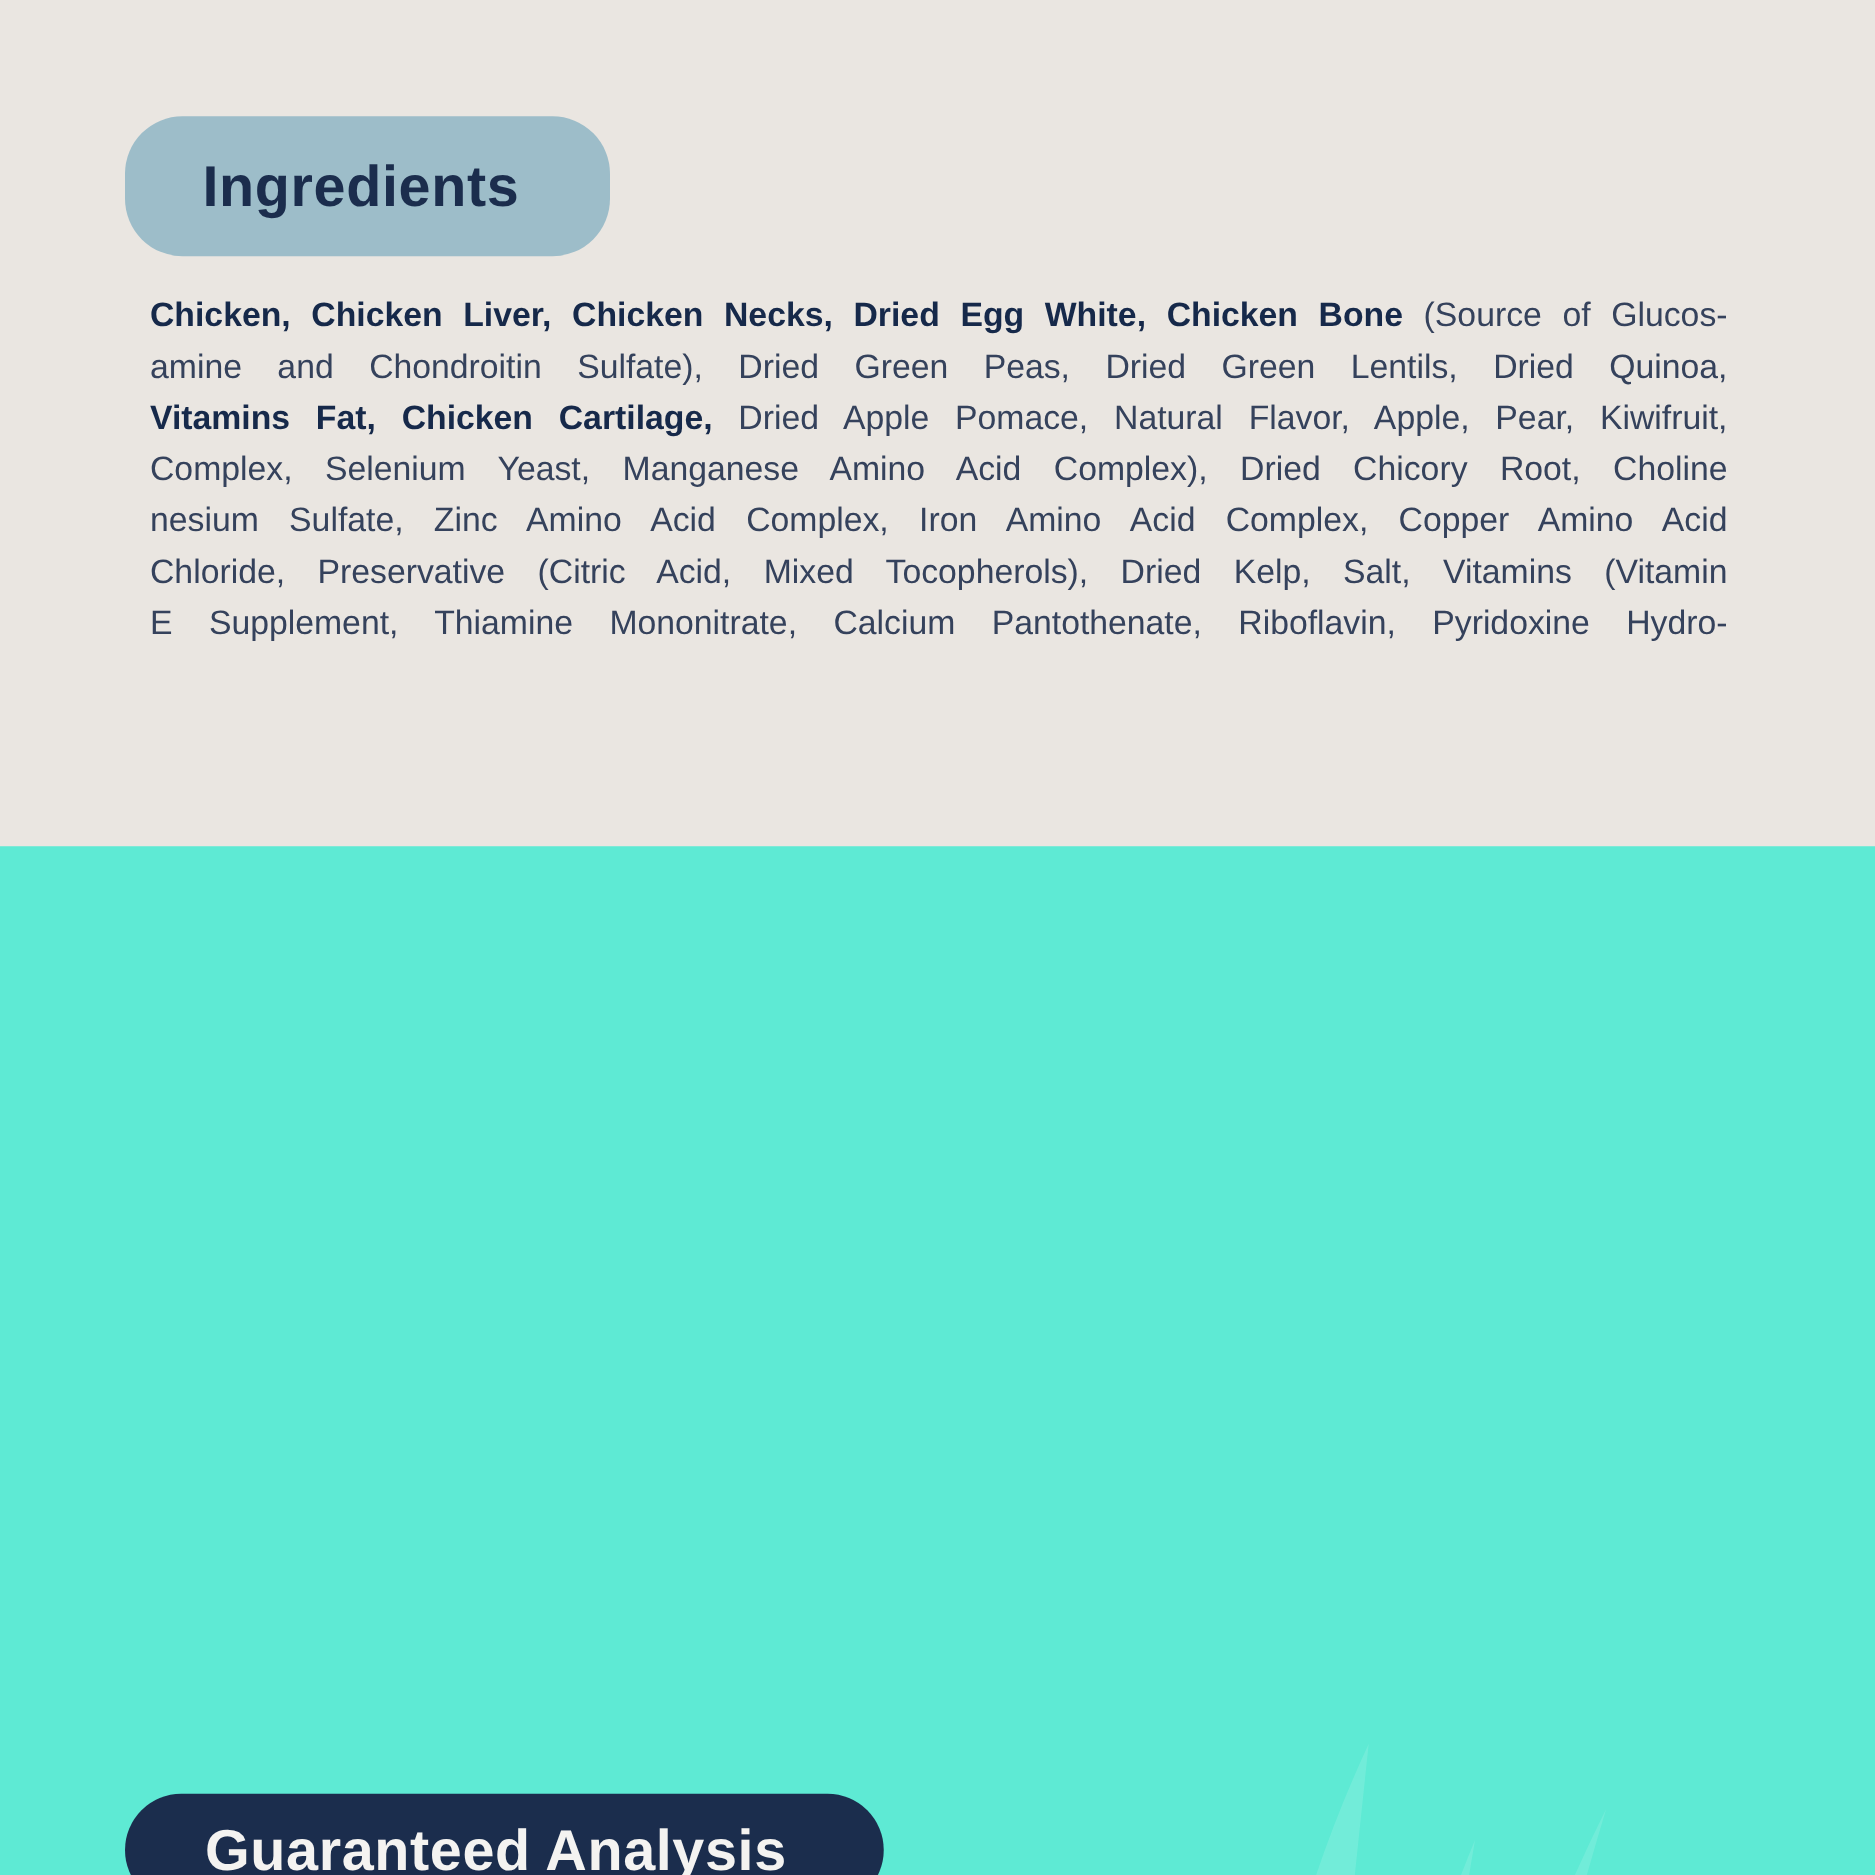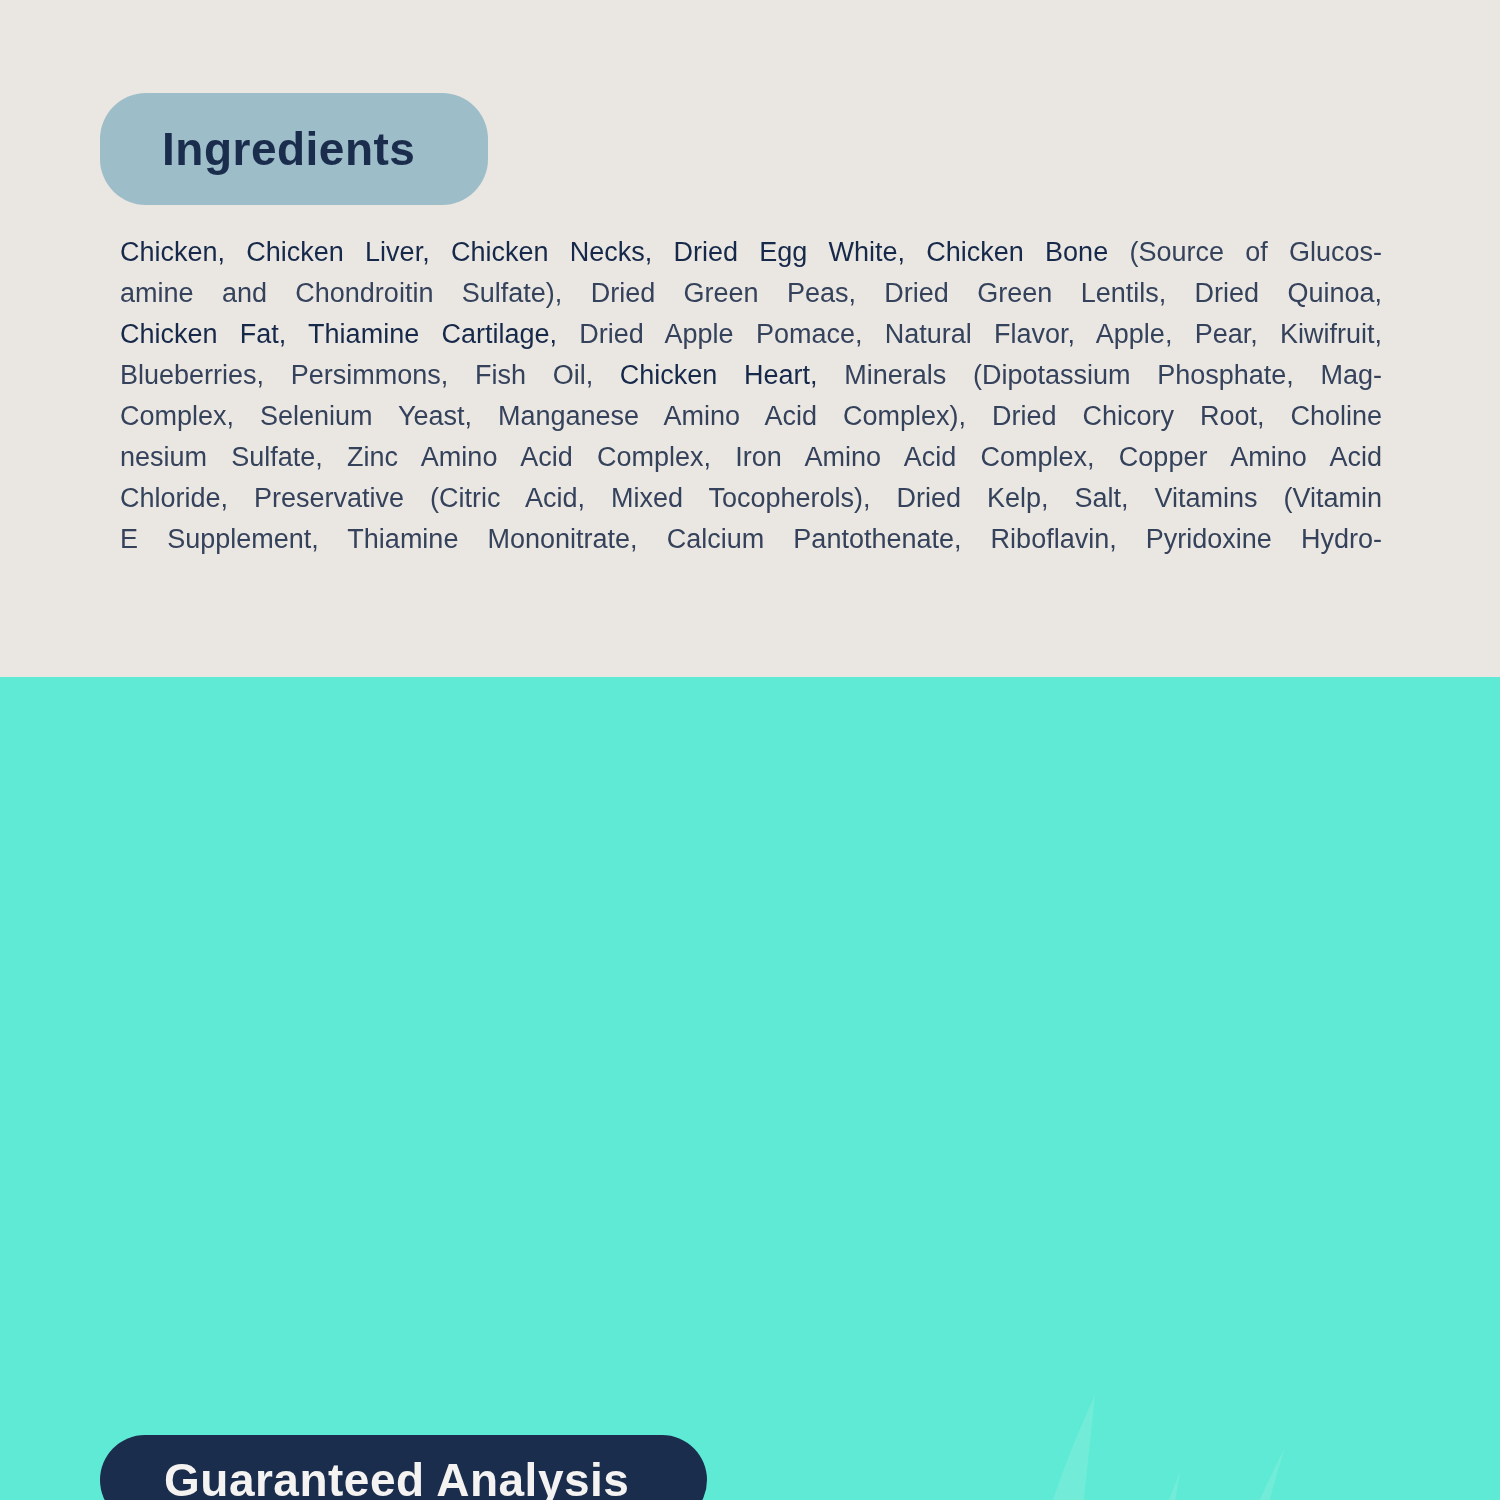--- a/index.html
+++ b/index.html
@@ -23,21 +23,21 @@
   }
   .pill-ingredients .pill-text {
     color: #1b2d4d; font-size: 46px; font-weight: 700; letter-spacing: 0.5px;
   }
   .ingredients-paragraph {
     position: absolute; left: 120px; top: 232px; width: 1262px;
     color: #35425c; font-size: 27px; line-height: 41px; word-spacing: -1px;
   }
   .ing-line { height: 41px; white-space: nowrap; }
   .ing-line.jline { text-align: justify; text-align-last: justify; white-space: normal; }
-  .ing-line .b { font-weight: 400; color: #16294a; }
+  .ing-line .b { font-weight: 700; color: #16294a; }
 
   
   .section-bottom {
     position: absolute; left: 0; top: 677px; width: 1500px; height: 823px;
     background: #5eead4;
   }
   .watermark {
     position: absolute; left: 940px; top: 700px; width: 420px; height: 720px;
     pointer-events: none;
   }
@@ -55,22 +55,21 @@
 
 <div class="page">
 
   <div class="section-top">
     <div class="pill-ingredients">
       <span class="pill-text">Ingredients</span>
     </div>
     <div class="ingredients-paragraph">
         <div class="ing-line jline"><span class="b">Chicken, Chicken Liver, Chicken Necks, Dried Egg White, Chicken Bone</span><span> (Source of Glucos-</span></div>
         <div class="ing-line jline"><span>amine and Chondroitin Sulfate), Dried Green Peas, Dried Green Lentils, Dried Quinoa,</span></div>
-        <div class="ing-line jline"><span class="b">Chicken Fat, Thiamine Cartilage,</span><span> Dried Apple Pomace, Natural Flavor, Apple, Pear, Kiwifruit,</span></div>
-        <div class="ing-line jline"><span>Blueberries, Persimmons, Fish Oil, </span><span class="b">Chicken Heart,</span><span> Minerals (Dipotassium Phosphate, Mag-</span></div>
+        <div class="ing-line jline"><span class="b">Vitamins Fat, Chicken Cartilage,</span><span> Dried Apple Pomace, Natural Flavor, Apple, Pear, Kiwifruit,</span></div>
         <div class="ing-line jline"><span>Complex, Selenium Yeast, Manganese Amino Acid Complex), Dried Chicory Root, Choline</span></div>
         <div class="ing-line jline"><span>nesium Sulfate, Zinc Amino Acid Complex, Iron Amino Acid Complex, Copper Amino Acid</span></div>
         <div class="ing-line jline"><span>Chloride, Preservative (Citric Acid, Mixed Tocopherols), Dried Kelp, Salt, Vitamins (Vitamin</span></div>
         <div class="ing-line jline"><span>E Supplement, Thiamine Mononitrate, Calcium Pantothenate, Riboflavin, Pyridoxine Hydro-</span></div>
       </div>
   </div>
 
   <div class="section-bottom">
 
     <svg class="watermark" viewBox="0 0 420 720" xmlns="http://www.w3.org/2000/svg">

